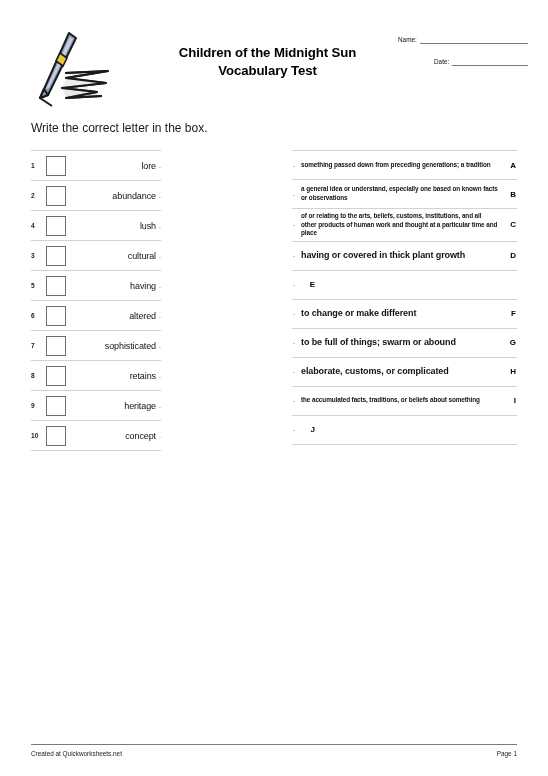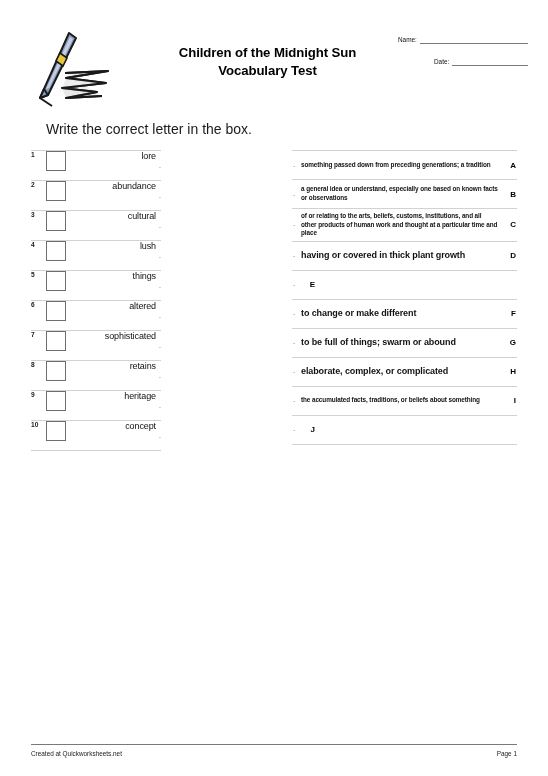--- a/index.html
+++ b/index.html
@@ -66,23 +66,23 @@
   }
   .nd-rule {
     flex: 1;
     border-bottom: 1px solid #7a7a7a;
     height: 7px;
   }
 
   
   .instruction {
     position: absolute;
-    left: 46px;
+    left: 31px;
     top: 121px;
-    font-size: 14px;
+    font-size: 12px;
     color: #1a1a1a;
   }
 
   
   .col-left {
     position: absolute;
     left: 31px;
     top: 150px;
     width: 130px;
     border-bottom: 1px solid #d2d2d2;
@@ -91,20 +91,21 @@
     position: absolute;
     left: 292px;
     top: 150px;
     width: 225px;
     border-bottom: 1px solid #d2d2d2;
   }
 
   
   .word-row {
     display: flex;
+    align-items: center;
     height: 29px;
     border-top: 1px solid #d2d2d2;
     position: relative;
   }
   .word-num {
     width: 15px;
     font-size: 6.6px;
     font-weight: bold;
     color: #1a1a1a;
     flex: none;
@@ -242,35 +243,35 @@
       <span class="word-text">lore</span>
       <span class="row-dash">-</span>
     </div>
     <div class="word-row">
       <span class="word-num">2</span>
       <span class="answer-box"></span>
       <span class="word-text">abundance</span>
       <span class="row-dash">-</span>
     </div>
     <div class="word-row">
+      <span class="word-num">4</span>
+      <span class="answer-box"></span>
+      <span class="word-text">lush</span>
+      <span class="row-dash">-</span>
+    </div>
+    <div class="word-row">
       <span class="word-num">3</span>
       <span class="answer-box"></span>
       <span class="word-text">cultural</span>
       <span class="row-dash">-</span>
     </div>
     <div class="word-row">
-      <span class="word-num">4</span>
-      <span class="answer-box"></span>
-      <span class="word-text">lush</span>
-      <span class="row-dash">-</span>
-    </div>
-    <div class="word-row">
       <span class="word-num">5</span>
       <span class="answer-box"></span>
-      <span class="word-text">things</span>
+      <span class="word-text">having</span>
       <span class="row-dash">-</span>
     </div>
     <div class="word-row">
       <span class="word-num">6</span>
       <span class="answer-box"></span>
       <span class="word-text">altered</span>
       <span class="row-dash">-</span>
     </div>
     <div class="word-row">
       <span class="word-num">7</span>
@@ -328,21 +329,21 @@
       <span class="def-text">to change or make different</span>
       <span class="def-letter">F</span>
     </div>
     <div class="def-row">
       <span class="def-dash">-</span>
       <span class="def-text">to be full of things; swarm or abound</span>
       <span class="def-letter">G</span>
     </div>
     <div class="def-row">
       <span class="def-dash">-</span>
-      <span class="def-text">elaborate, complex, or complicated</span>
+      <span class="def-text">elaborate, customs, or complicated</span>
       <span class="def-letter">H</span>
     </div>
     <div class="def-row">
       <span class="def-dash">-</span>
       <span class="def-text small">the accumulated facts, traditions, or beliefs about something</span>
       <span class="def-letter">I</span>
     </div>
     <div class="def-row">
       <span class="def-dash">-</span>
       <span class="def-letter">J</span>

